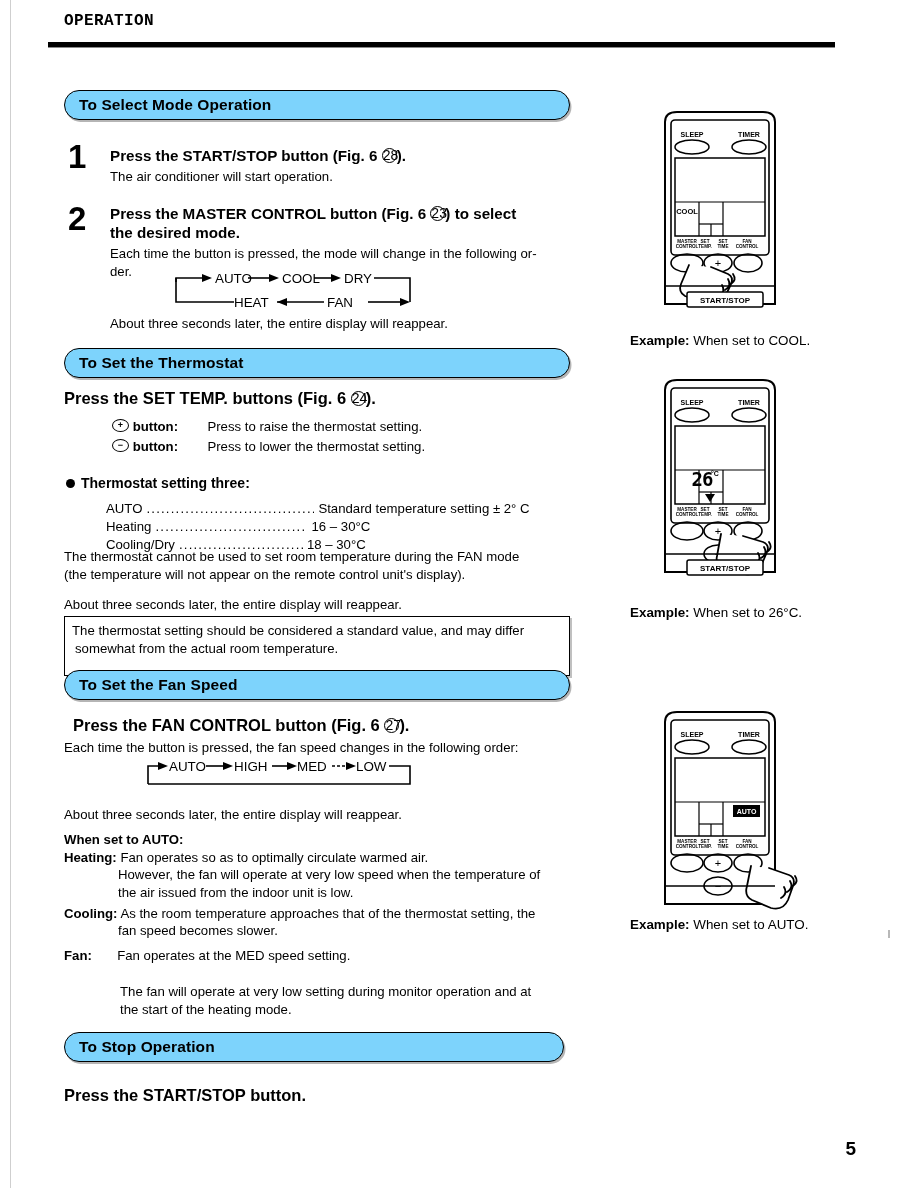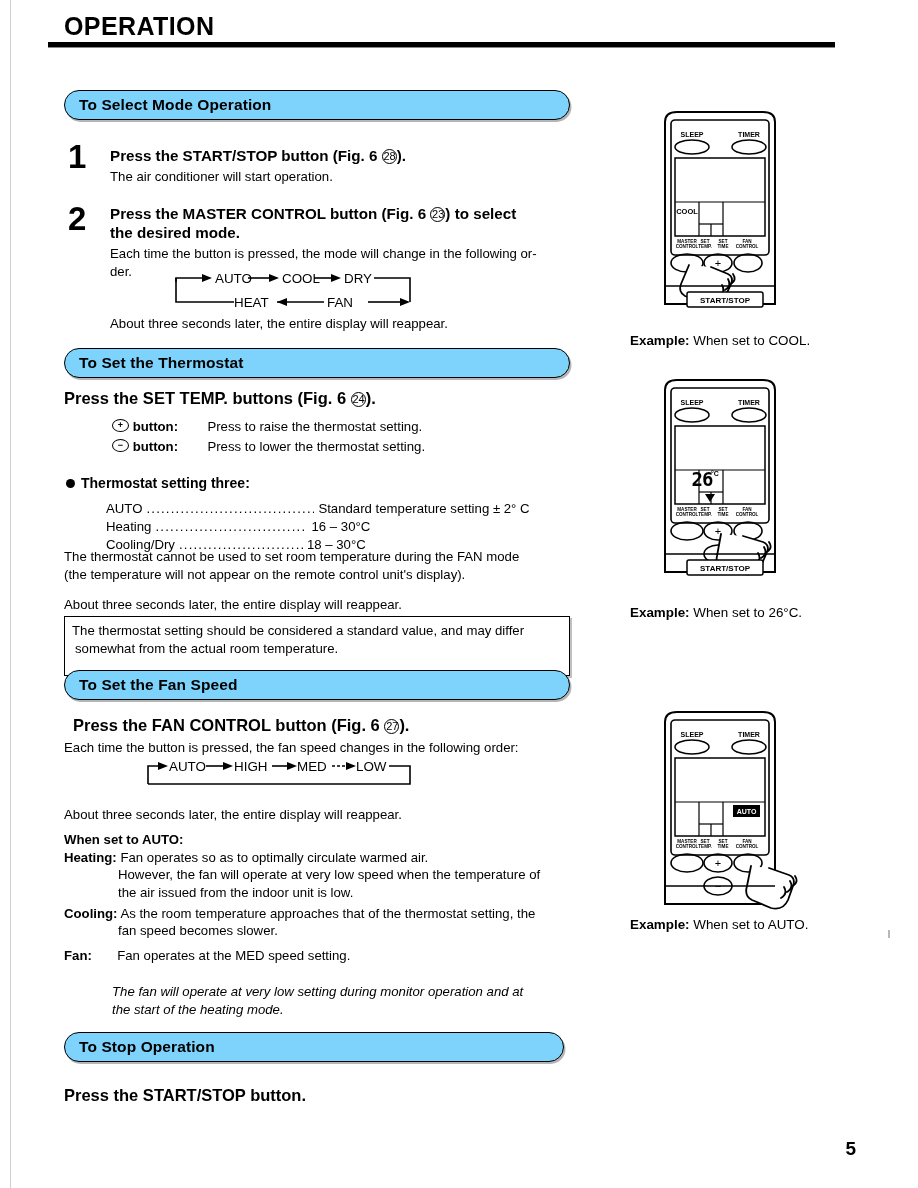--- a/index.html
+++ b/index.html
@@ -10,21 +10,21 @@
   }
   .page{position:absolute;inset:0;}
 
   
   .scan-line-left{position:absolute;left:10px;top:0;width:1px;height:1188px;background:#cfcfcf;}
   .scan-dot{position:absolute;width:2px;height:8px;background:#b8b8b8;}
 
   
   .page-title{
     position:absolute;left:64px;top:12px;
-    font-size:25px;font-weight:bold;letter-spacing:.4px;
+    font-size:16px;font-weight:bold;letter-spacing:.4px;font-family:Liberation Mono, monospace;
   }
   .header-rule{
     position:absolute;left:48px;top:42px;width:787px;height:5px;background:#000;
   }
   .header-rule::after{
     content:"";position:absolute;left:0;top:5px;width:787px;height:1px;background:#8a8a8a;
   }
 
   
   .banner{
@@ -38,21 +38,21 @@
   }
 
   
   .step-num{position:absolute;font-size:33px;font-weight:bold;line-height:1;}
   .step-head{position:absolute;font-size:15.2px;font-weight:bold;line-height:1.28;}
   .body-txt{position:absolute;font-size:13.2px;line-height:1.34;}
   .bold-head{position:absolute;font-size:16.5px;font-weight:bold;}
 
   .circ-num{
     display:inline-block;border:1.2px solid #000;border-radius:50%;
-    font-size:11px;line-height:12px;width:13px;height:13px;text-align:right;
+    font-size:14px;line-height:12px;width:13px;height:13px;text-align:left;
     vertical-align:1.5px;font-weight:normal;
   }
 
   
   .pm-glyph{
     display:inline-block;width:15px;height:11px;border:1.4px solid #000;
     border-radius:50%;position:relative;vertical-align:-1px;
   }
   .pm-glyph i{
     position:absolute;left:50%;top:50%;transform:translate(-50%,-52%);
@@ -252,21 +252,21 @@
     <span>As the room temperature approaches that of the thermostat setting, the</span>
   </div>
   <div class="body-txt" style="left:118px;top:922px;">fan speed becomes slower.</div>
 
   <div class="def-row" style="left:64px;top:947px;width:520px;">
     <b>Fan:</b>
     <span style="display:inline-block;width:18px;"></span>
     <span>Fan operates at the MED speed setting.</span>
   </div>
 
-  <div class="body-txt" style="left:112px;top:983px;width:470px;font-style:italic;">
+  <div class="body-txt" style="left:120px;top:983px;width:470px;">
     <span>The fan will operate at very low setting during monitor operation and at</span><br>
     <span>the start of the heating mode.</span>
   </div>
 
   <div class="banner" style="left:64px;top:1032px;width:500px;">
     <span>To Stop Operation</span>
   </div>
   <div class="bold-head" style="left:64px;top:1078px;margin-top:8px;">Press the START/STOP button.</div>
 
   <div class="remote" style="left:645px;top:108px;">

